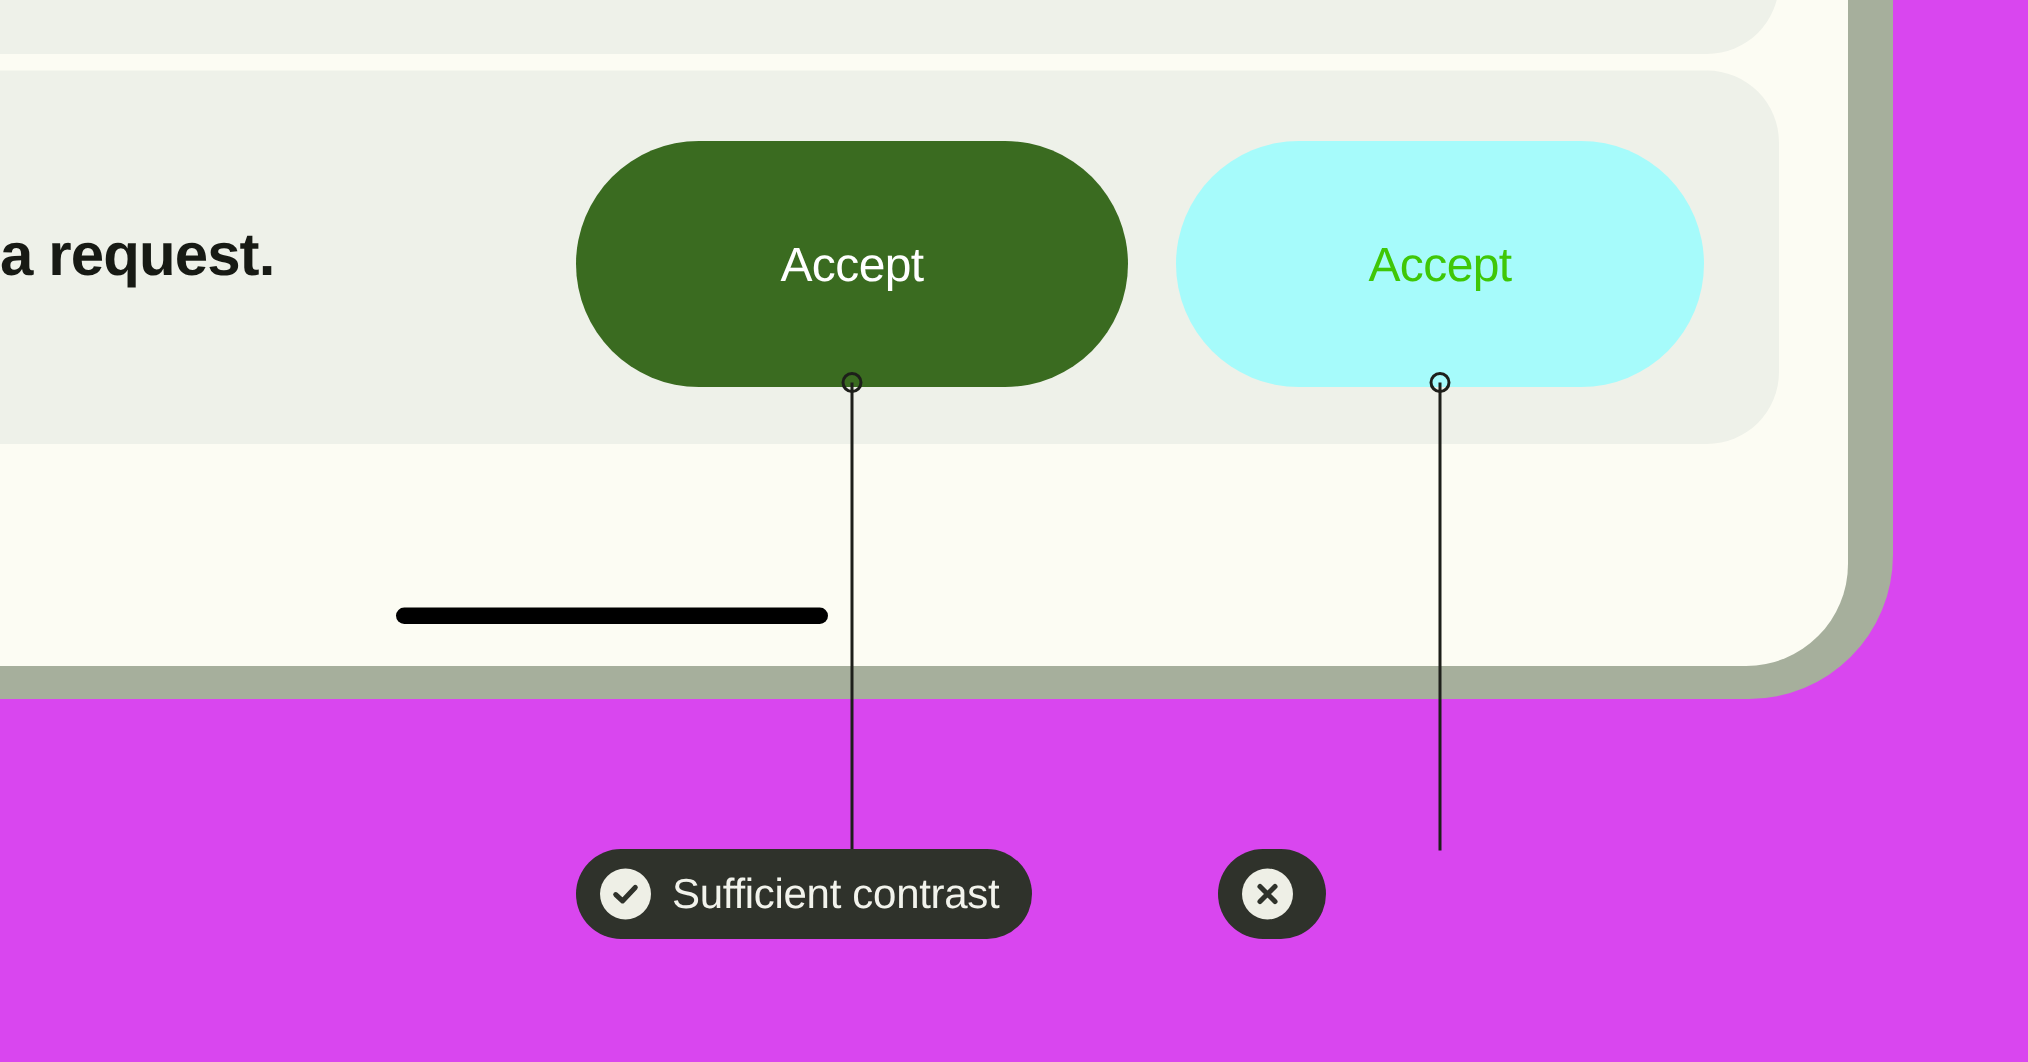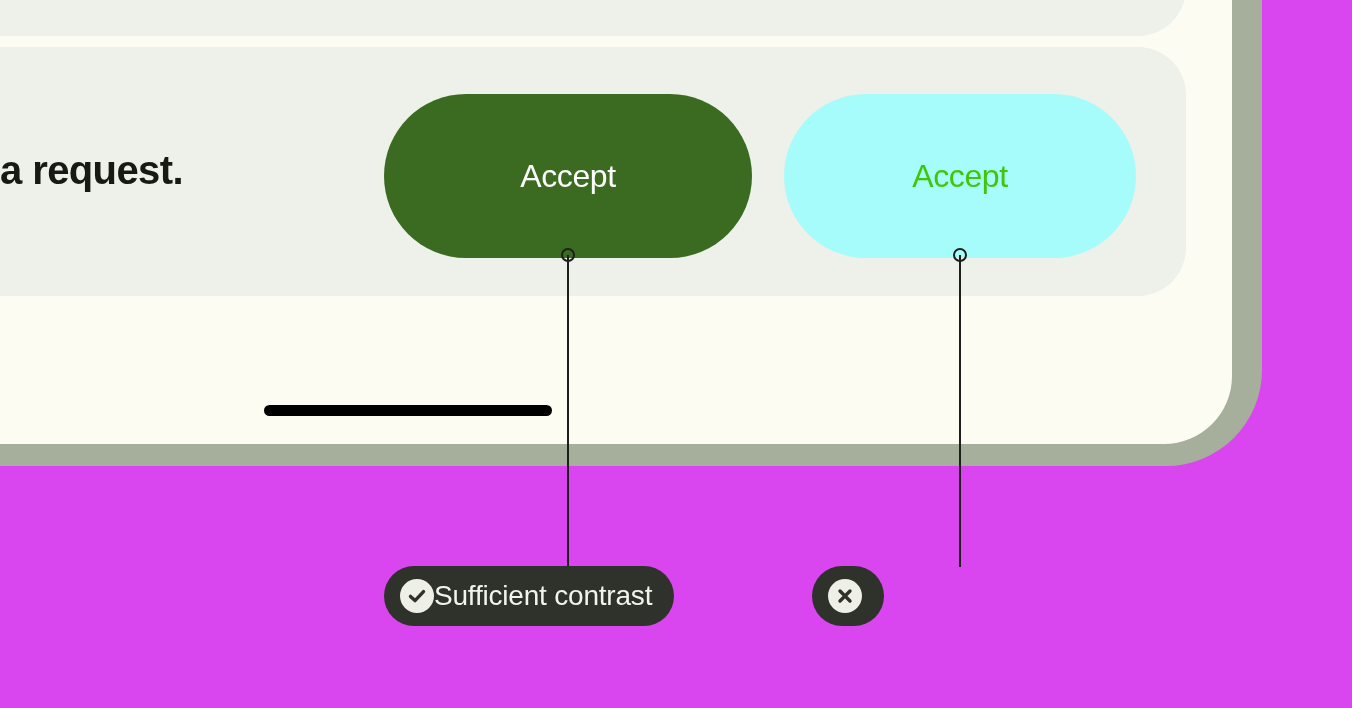--- a/index.html
+++ b/index.html
@@ -150,20 +150,21 @@
 
   
   .callout {
     position: absolute;
     top: 566px;
     height: 60px;
     background: #2f322b;
     border-radius: 999px;
     display: flex;
     align-items: center;
+    gap: 14px;
     padding: 0 22px 0 16px;
     white-space: nowrap;
   }
   .callout-good { left: 384px; }
   .callout-bad  { left: 812px; }
 
   .callout-label {
     font-size: 28px;
     font-weight: 400;
     color: #f2f3ec;

